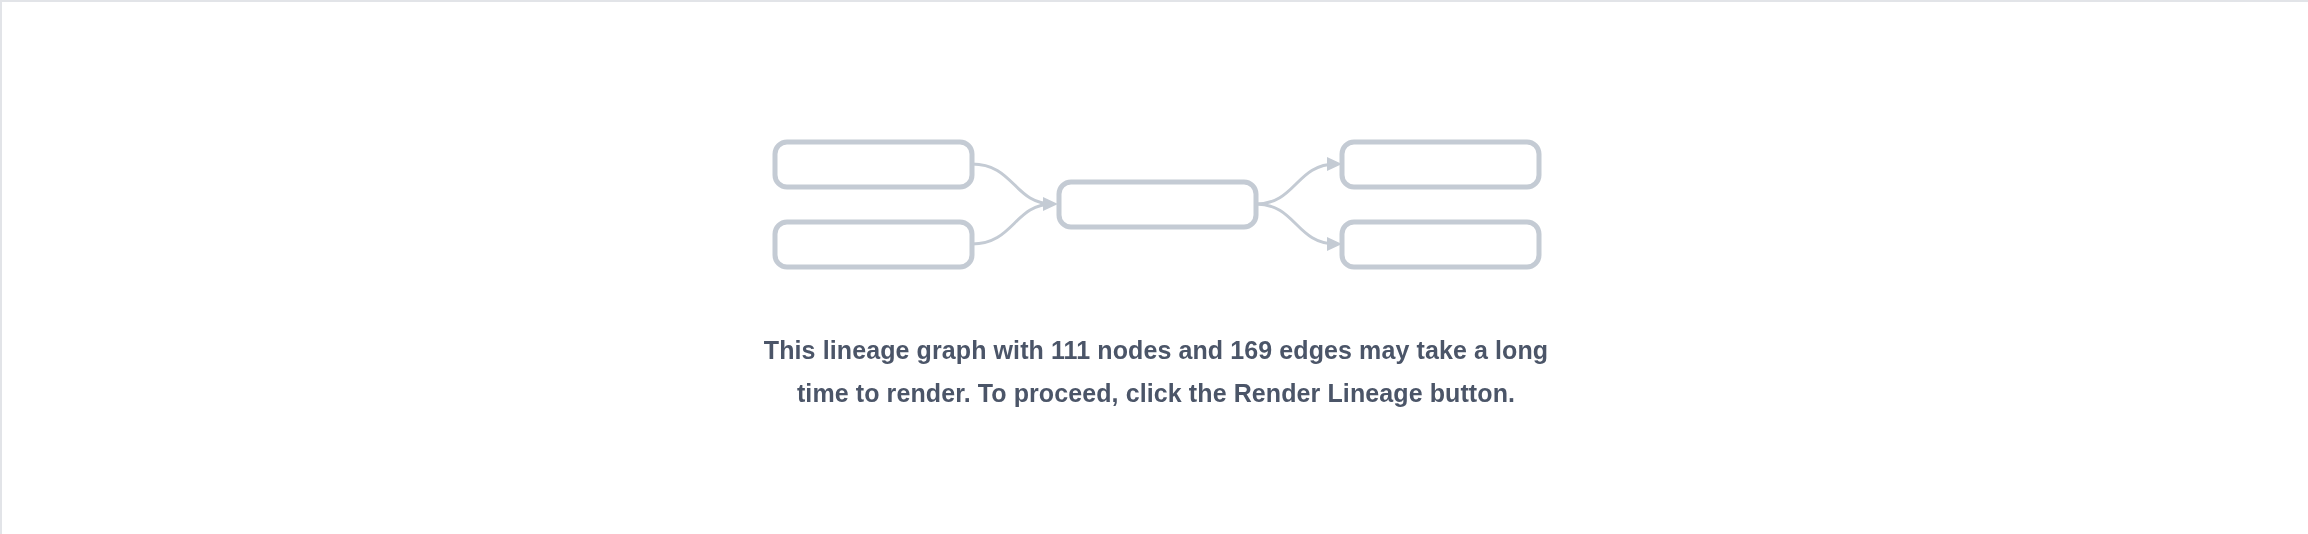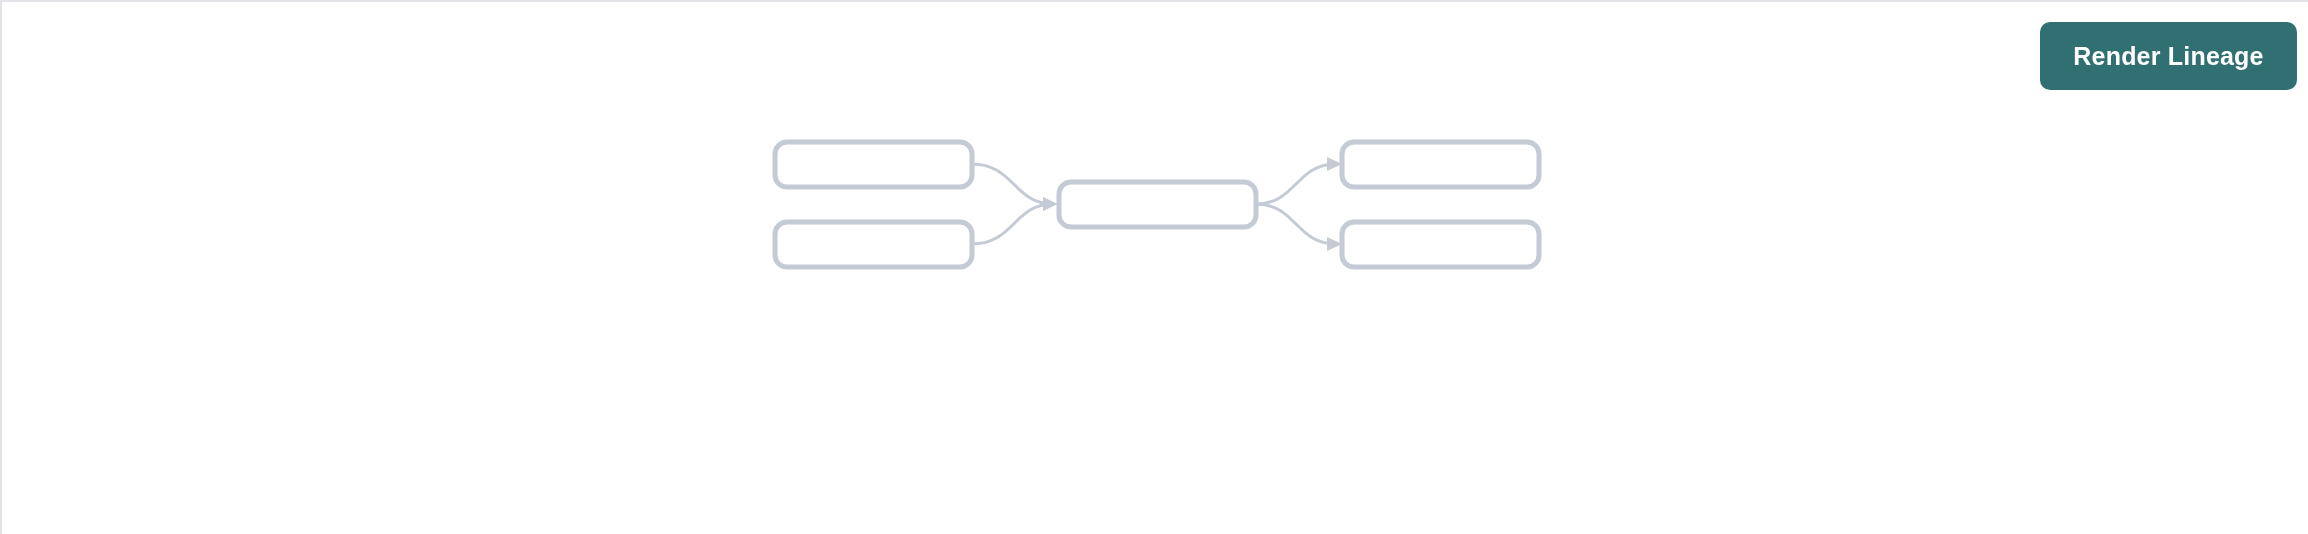--- a/index.html
+++ b/index.html
@@ -103,21 +103,20 @@
     font-weight: bold;
     line-height: 43px;
     letter-spacing: 0.1px;
   }
 </style>
 </head>
 <body>
 
 <div id="app">
 
-  <button class="render-button">Render Lineage</button>
 
   <div class="lineage-placeholder">
 
     <div class="graph-illustration">
       <svg viewBox="0 0 820 170" xmlns="http://www.w3.org/2000/svg" aria-hidden="true">
 
         <g>
           <path class="edge-path" d="M 226 42 C 268 42 268 82 307 82"></path>
           <path class="edge-path" d="M 226 122 C 268 122 268 82 307 82"></path>
           <path class="edge-path" d="M 510 82 C 550 82 550 42 590 42"></path>
@@ -134,16 +133,17 @@
           <rect class="node-box" x="29" y="20" width="197" height="45" rx="12" ry="12"></rect>
           <rect class="node-box" x="29" y="100" width="197" height="45" rx="12" ry="12"></rect>
           <rect class="node-box" x="313" y="60" width="197" height="45" rx="12" ry="12"></rect>
           <rect class="node-box" x="596" y="20" width="197" height="45" rx="12" ry="12"></rect>
           <rect class="node-box" x="596" y="100" width="197" height="45" rx="12" ry="12"></rect>
         </g>
 
       </svg>
     </div>
 
+    <div class="placeholder-message">This lineage graph with 111 nodes and 169 edges may take a long time to render. To proceed, click the Render Lineage button.</div>
 
   </div>
 
 </div>
 
 </body></html>

